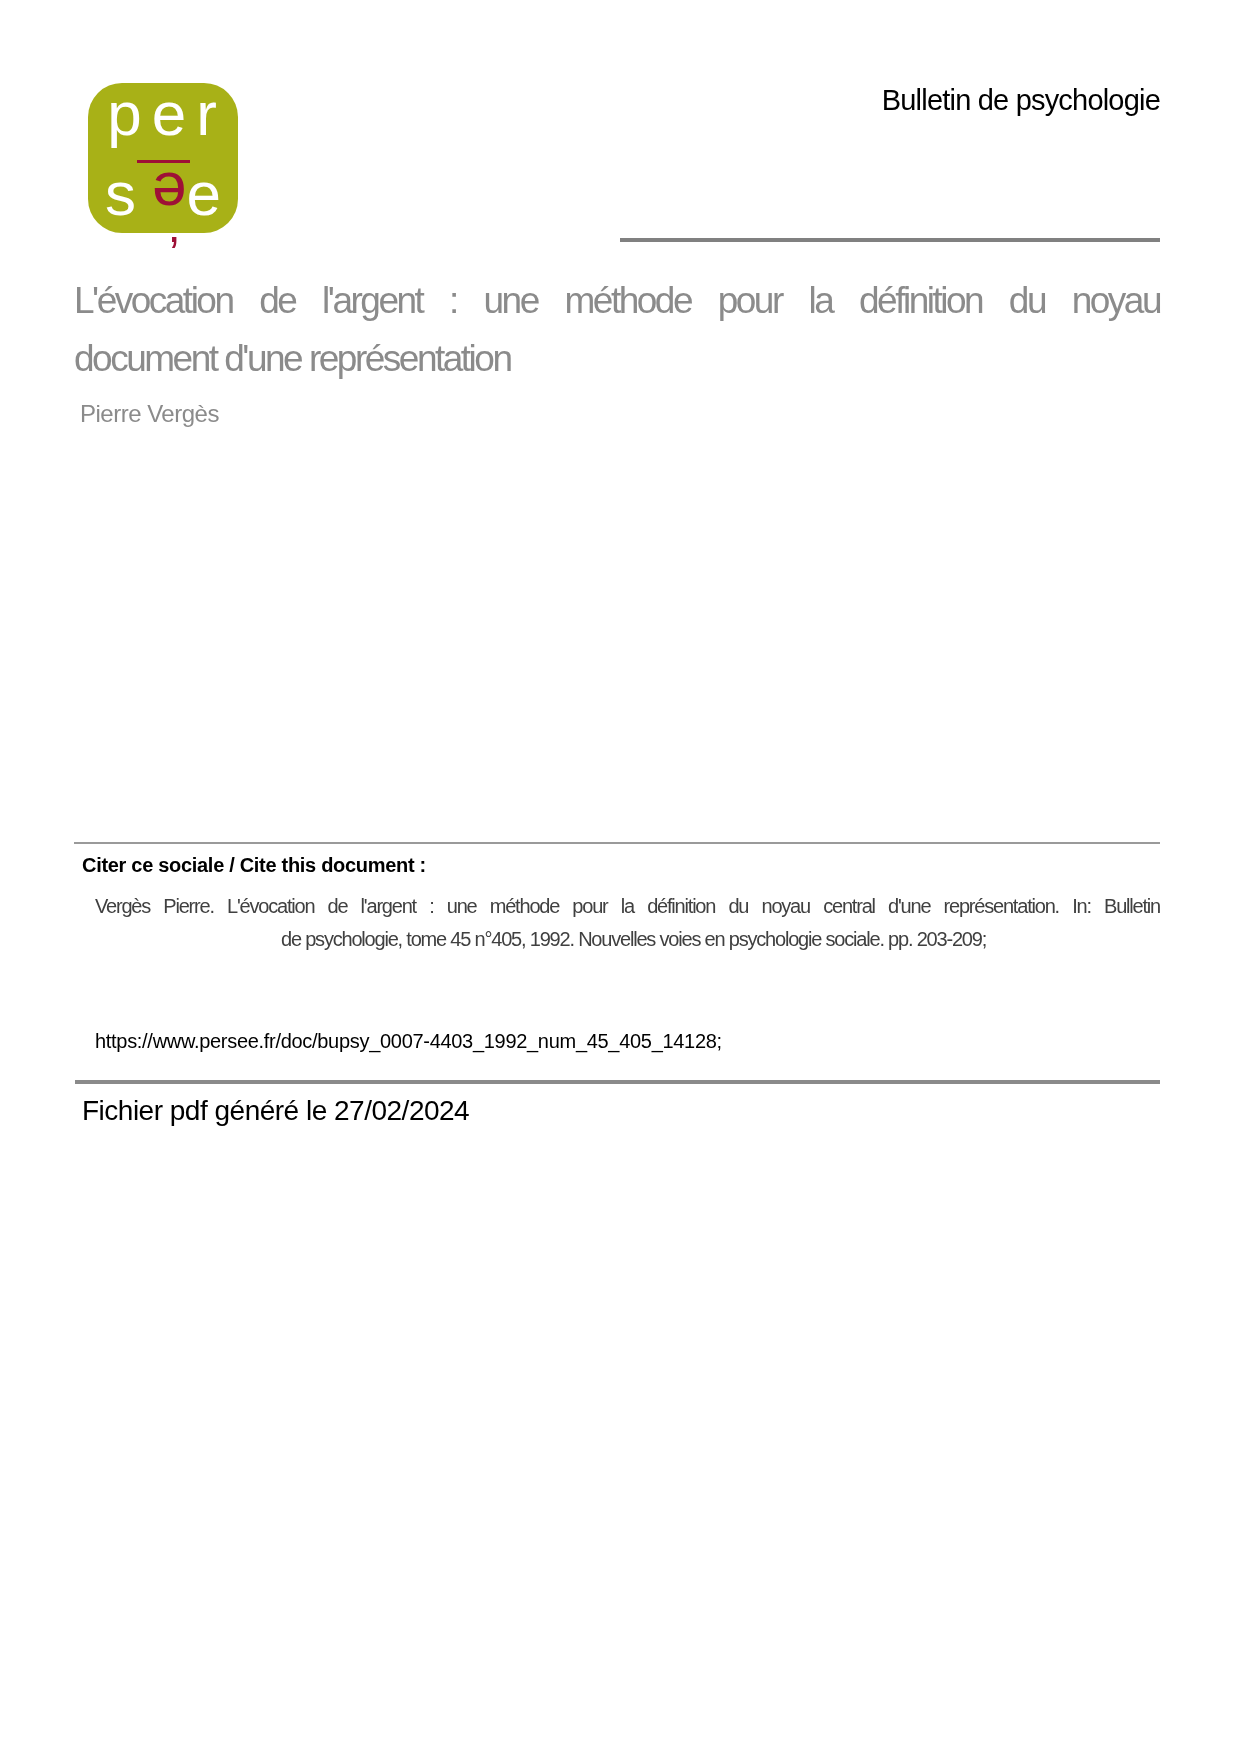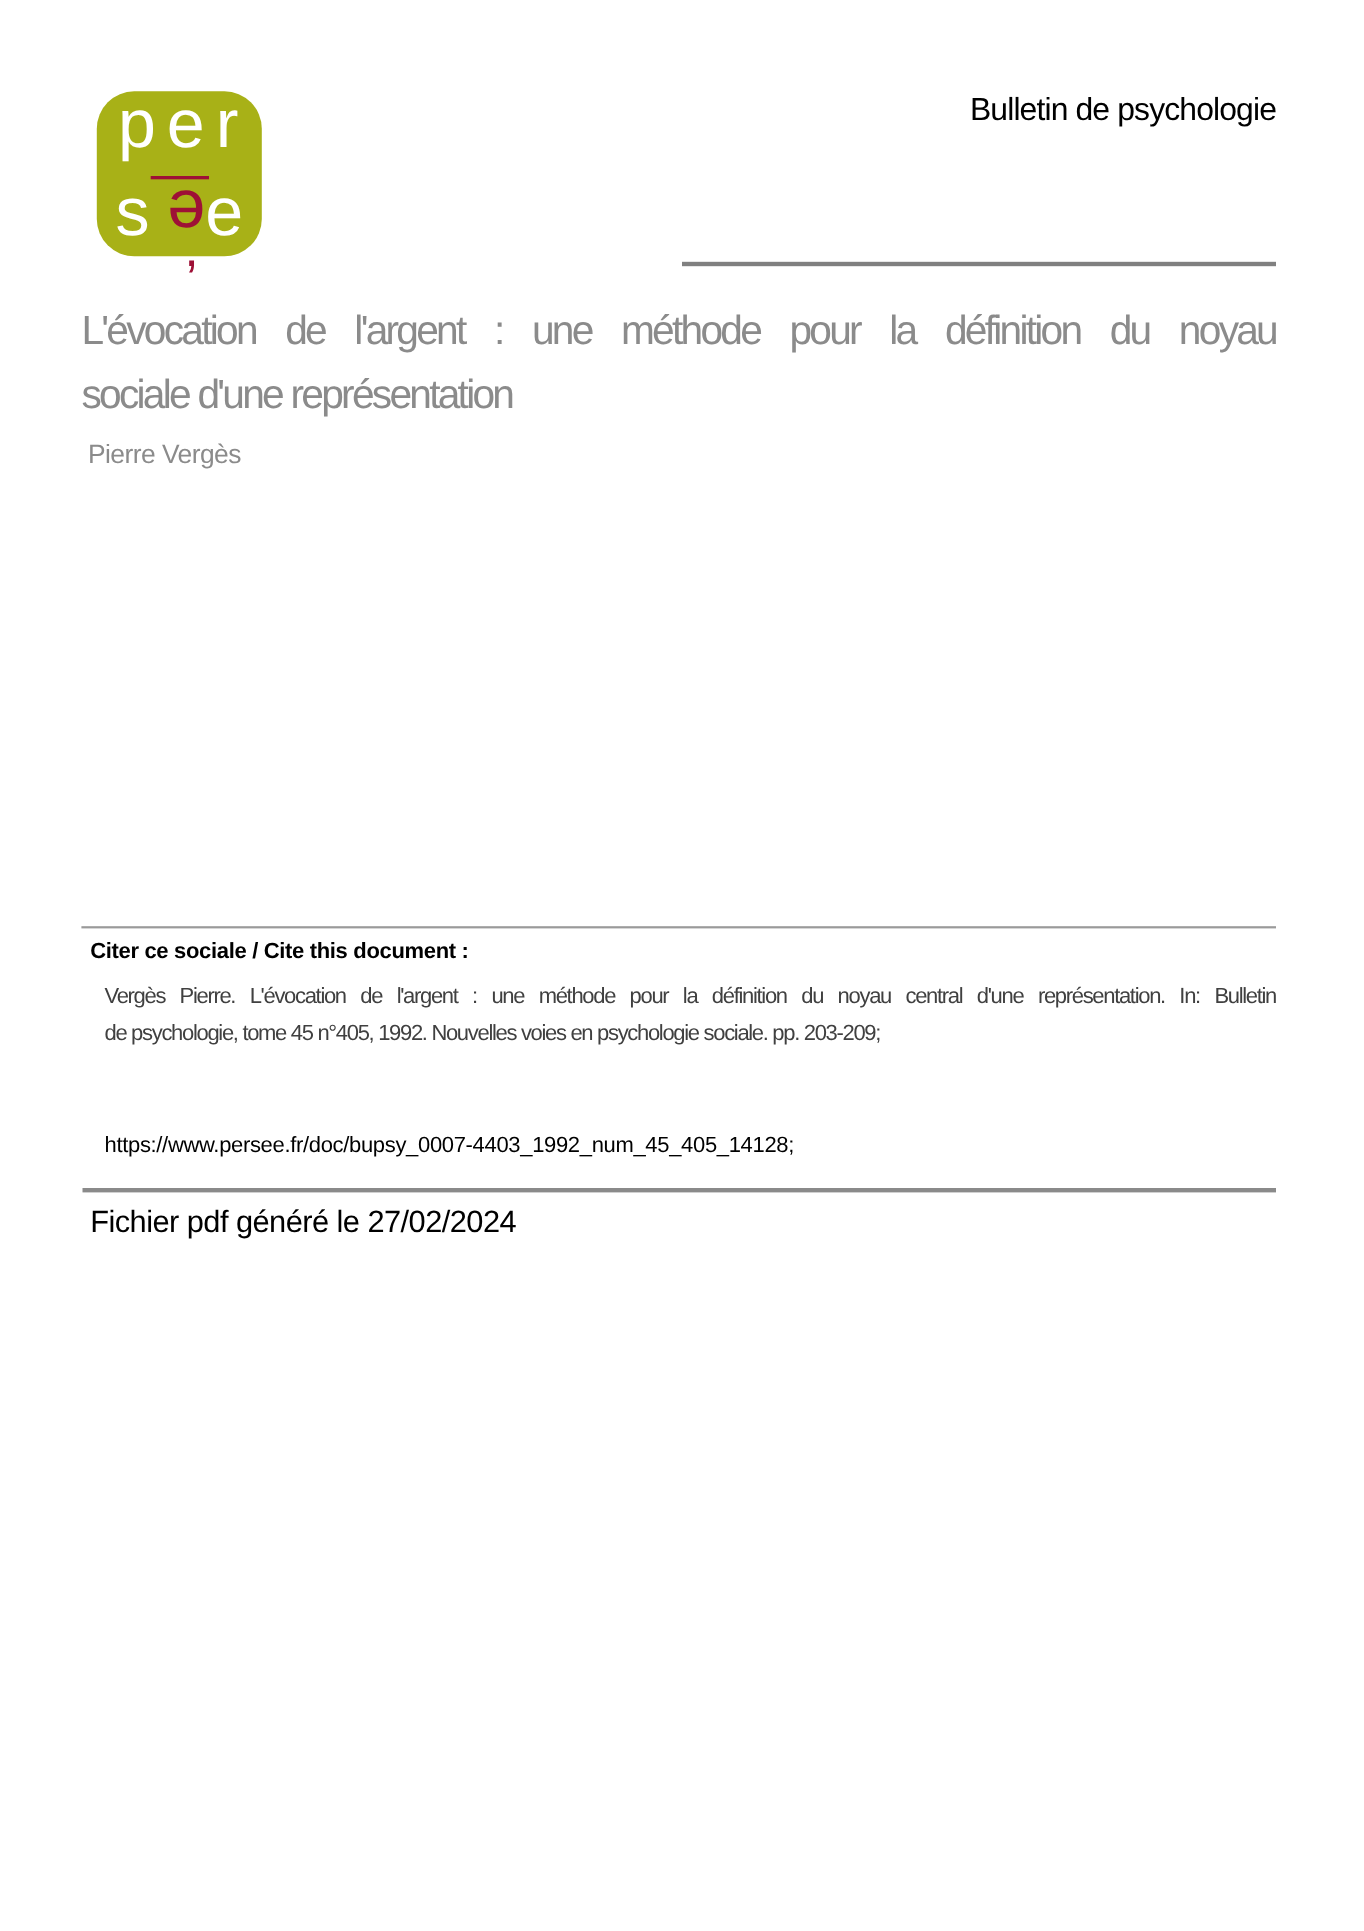--- a/index.html
+++ b/index.html
@@ -55,21 +55,21 @@
   }
   
   .cite-label{
     position:absolute;left:82px;top:854px;
     font-size:20px;font-weight:bold;color:#000;letter-spacing:-0.3px;
   }
   .cite-body{
     position:absolute;left:95px;top:890px;width:1065px;
     font-size:20px;line-height:33px;letter-spacing:-1.2px;color:#404040;
   }
-  .cite-line2{text-align:left;}
+  .cite-line2{text-align:center;margin-left:12px;}
   .doi-line{
     position:absolute;left:95px;top:975px;
     font-size:20px;letter-spacing:-0.3px;color:#000;text-decoration:none;
   }
   .url-line{
     position:absolute;left:95px;top:1030px;
     font-size:20px;letter-spacing:-0.3px;color:#000;text-decoration:none;
   }
   .generated{
     position:absolute;left:82px;top:1095px;
@@ -97,21 +97,21 @@
     <div class="logo-divider" id="logo-divider" style="background: rgb(158, 16, 54);"></div>
     <div class="logo-row2"><span>s</span><span class="turned-e" id="turned-e" style="color: rgb(158, 16, 54);"><span>e</span><span class="cedilla">,</span></span><span>e</span></div>
   </div>
 
   <div class="journal">Bulletin de psychologie</div>
 
   <div class="rule rule-header"></div>
 
   <div class="title">
     <div class="force-justify">L'évocation de l'argent : une méthode pour la définition du noyau</div>
-    <div>sociale d'une représentation</div>
+    <div>document d'une représentation</div>
   </div>
 
   <div class="author">Pierre Vergès</div>
 
   <div class="rule rule-thin"></div>
 
   <div class="cite-label">Citer ce sociale / Cite this document :</div>
 
   <div class="cite-body">
     <div class="force-justify">Vergès Pierre. L'évocation de l'argent : une méthode pour la définition du noyau central d'une représentation. In: Bulletin</div>

